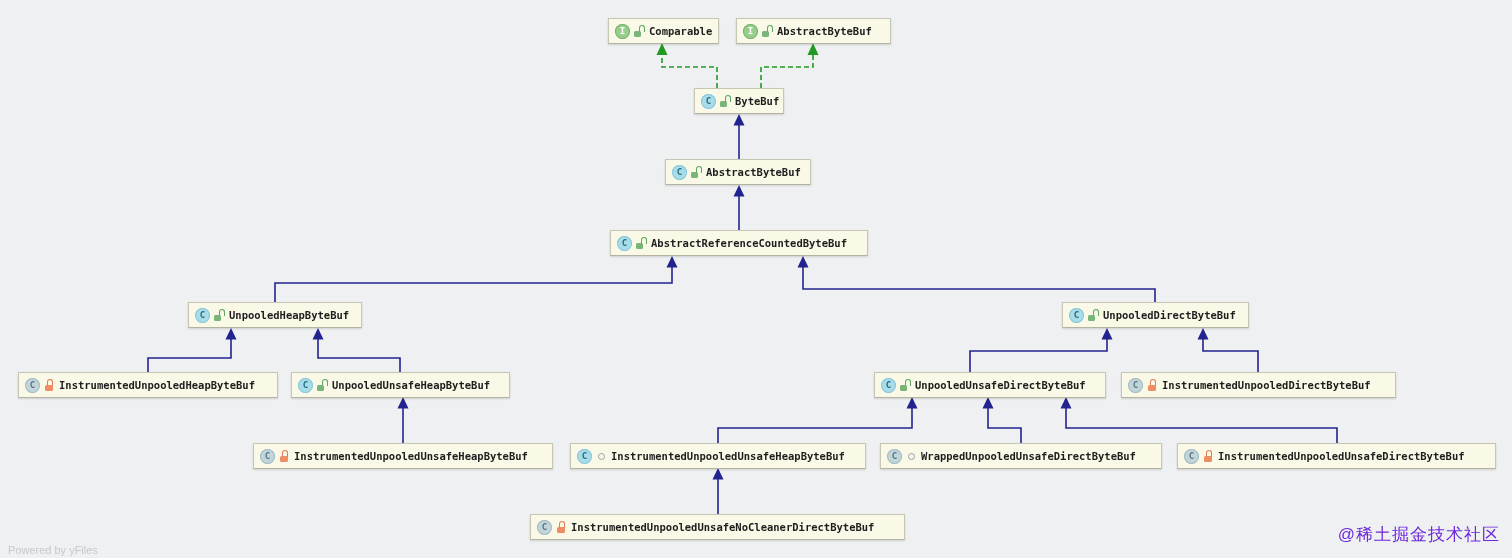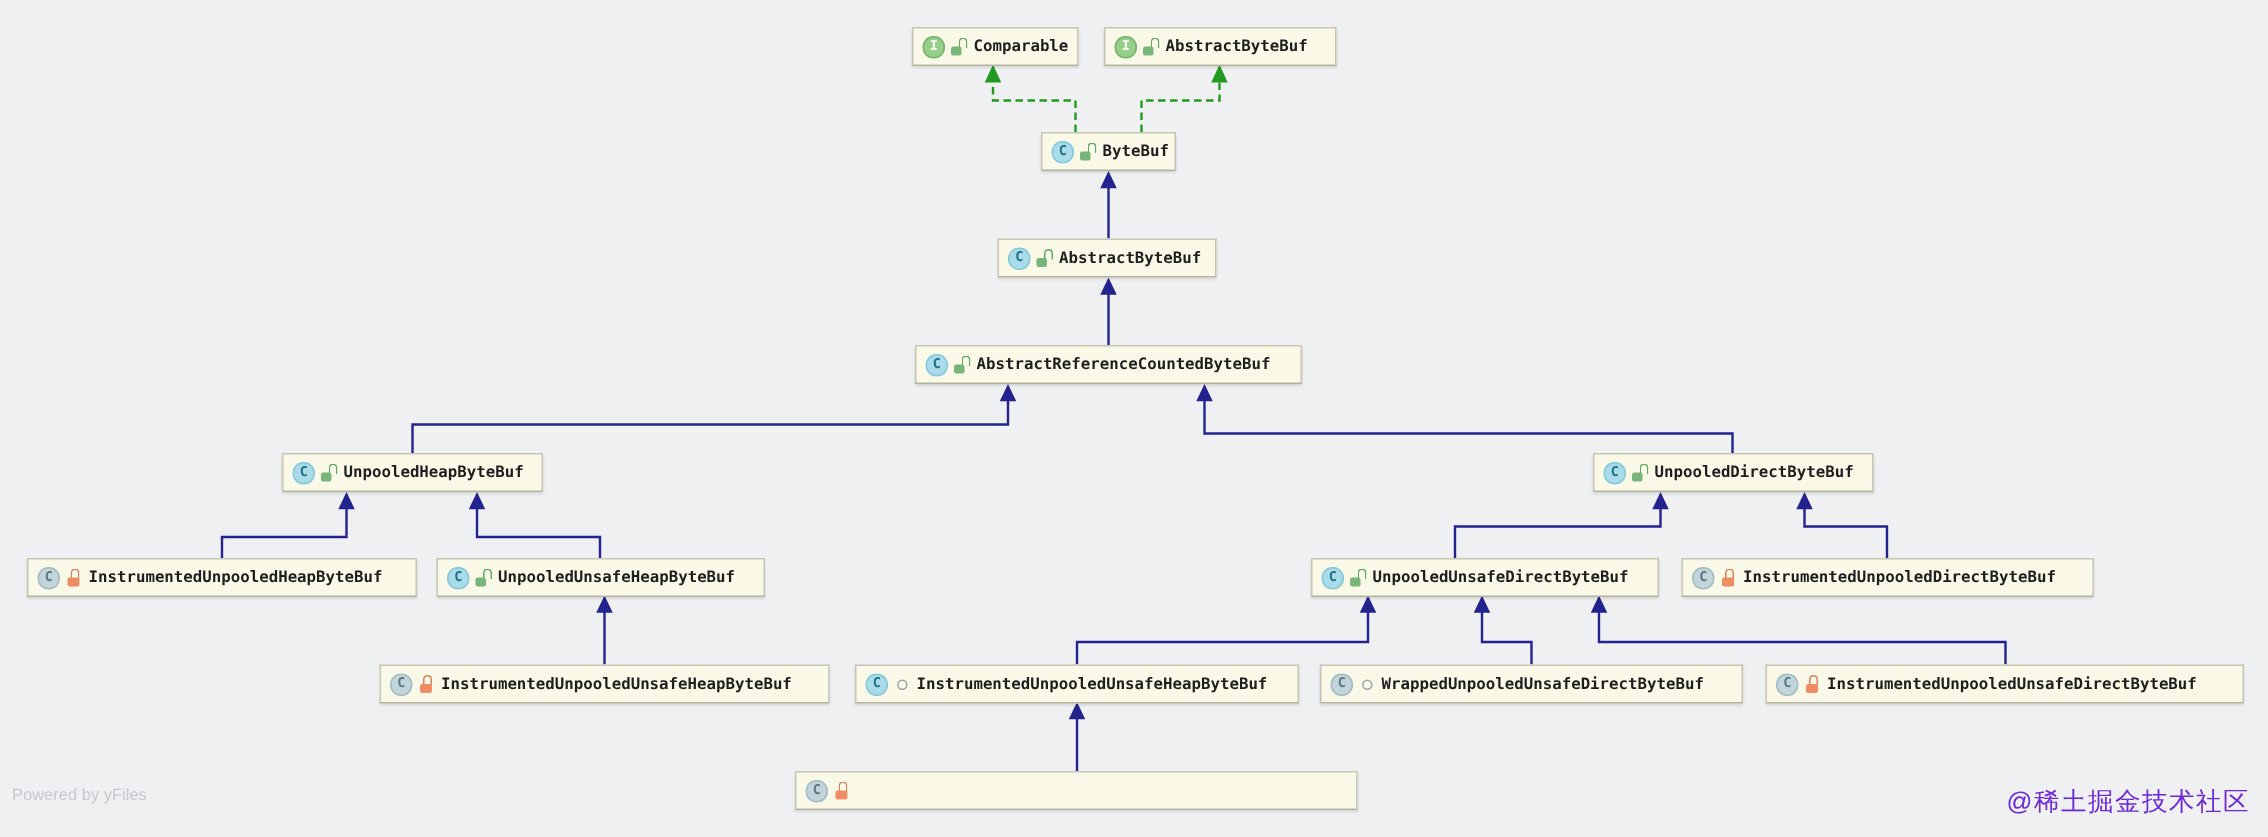--- a/index.html
+++ b/index.html
@@ -34,21 +34,21 @@
     background:#77b678;border-radius:1.5px;}
   
   .vis.package::before{content:"";position:absolute;top:0;left:2.5px;width:4px;height:6px;
     border:1.5px solid #df7d58;border-bottom:none;border-radius:3px 3px 0 0;}
   .vis.package::after{content:"";position:absolute;bottom:0;left:1px;width:8px;height:6px;
     background:#ee8d64;border-radius:1.5px;}
   
   .vis.local::after{content:"";position:absolute;top:3px;left:2px;width:5px;height:5px;
     border:1.5px solid #9aa2a8;border-radius:50%;}
 
-  .powered{position:absolute;left:8px;bottom:22px;
+  .powered{position:absolute;left:8px;bottom:2px;
     font:11px "Liberation Sans",sans-serif;color:#c6c8cb;}
   .watermark{position:absolute;right:12px;bottom:12px;
     font:17px "Liberation Sans",sans-serif;color:#6d28d9;letter-spacing:1px;}
 </style>
 </head>
 <body>
 
 <div class="canvas">
 
   <svg class="wires" viewBox="0 0 1512 558">
@@ -172,17 +172,18 @@
   </div>
   <div class="node" style="left:1177px;top:443px;width:319px">
     <span class="kind class dim">C</span>
     <span class="vis package"></span>
     <span class="lbl">InstrumentedUnpooledUnsafeDirectByteBuf</span>
   </div>
 
   <div class="node" style="left:530px;top:514px;width:375px">
     <span class="kind class dim">C</span>
     <span class="vis package"></span>
+    <span class="lbl">InstrumentedUnpooledUnsafeNoCleanerDirectByteBuf</span>
   </div>
 
   <div class="powered">Powered by yFiles</div>
   <div class="watermark">@稀土掘金技术社区</div>
 </div>
 
 </body></html>

